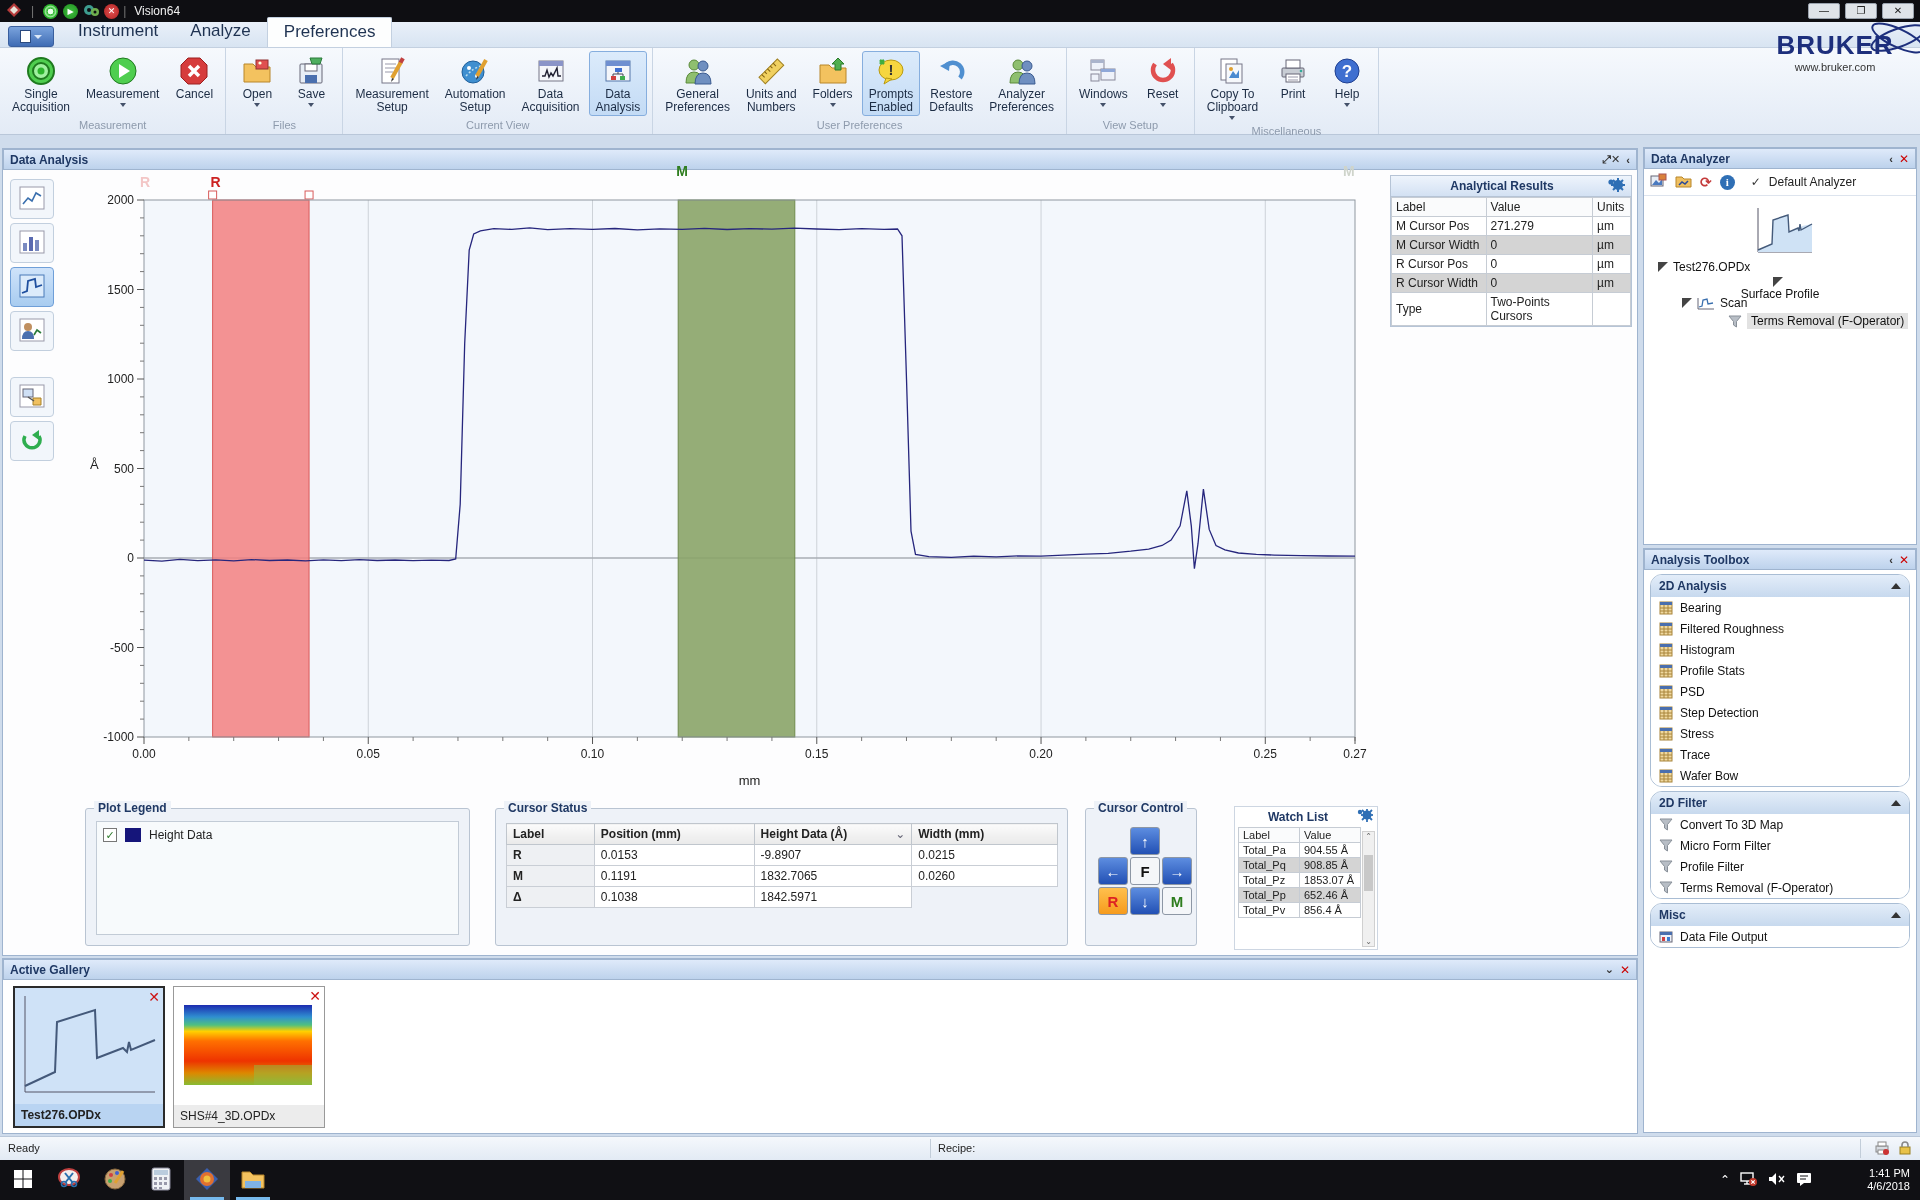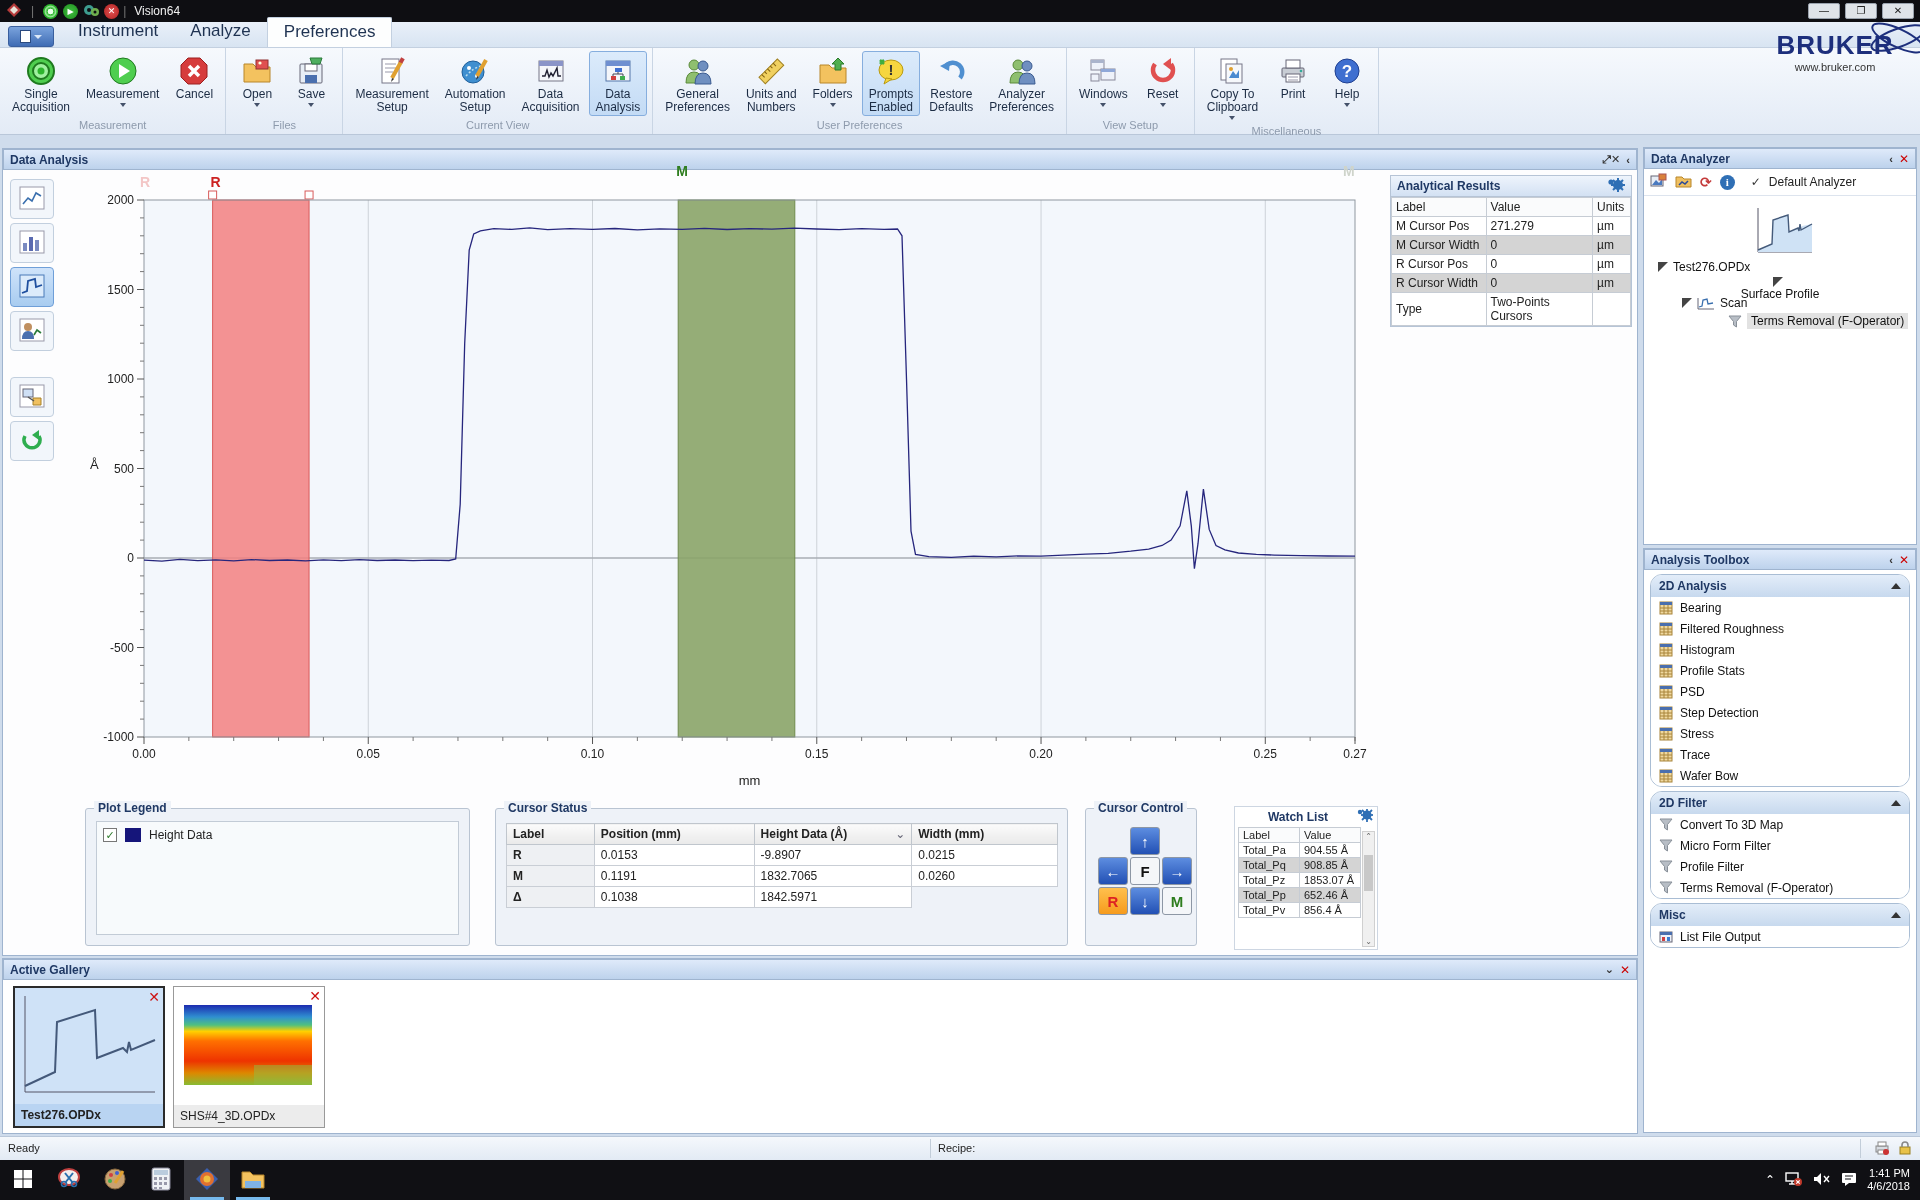--- a/index.html
+++ b/index.html
@@ -135,21 +135,21 @@
   #statusbar { left:0; top:1136px; width:1920px; height:24px; background:linear-gradient(#f5f8fc,#e2eaf4);
                border-top:1px solid #b9c7d9; font-size:11px; color:#222; }
   #statusbar .ready { position:absolute; left:8px; top:5px; }
   #statusbar .recipe { position:absolute; left:938px; top:5px; }
   #statusbar .sdiv { position:absolute; top:2px; bottom:2px; width:1px; background:#c2cdd9; }
   #taskbar { left:0; top:1160px; width:1920px; height:40px; background:#101014; display:flex; align-items:center; }
   .tbi { width:46px; height:40px; display:flex; align-items:center; justify-content:center; position:relative; }
   .tbi.active { background:#3a3a40; }
   .tbi.open::after { content:""; position:absolute; left:6px; right:6px; bottom:0; height:3px; background:#76b9ed; }
   #tray { position:absolute; right:6px; top:1160px; height:40px; display:flex; align-items:center; gap:10px; color:#fff; }
-  #clock { text-align:right; font-size:11px; line-height:13px; color:#fff; padding-right:4px; }
+  #clock { text-align:right; font-size:11px; line-height:13px; color:#fff; padding-right:4px;margin-left:45px; }
 
   svg text { font-family:"Liberation Sans","DejaVu Sans",sans-serif; }
 </style>
 </head>
 <body>
 
 <div id="titlebar" class="abs">
   <span class="qat">
     <span><svg width="16" height="16">
           <polygon points="8,1 15,8 8,15 1,8" fill="#b43a3a"></polygon>
@@ -615,21 +615,21 @@
       <line x1="1140.4444444444443" y1="572" x2="1140.4444444444443" y2="576" stroke="#777"></line>
       <line x1="1230.148148148148" y1="572" x2="1230.148148148148" y2="576" stroke="#777"></line>
       <line x1="1275" y1="572" x2="1275" y2="576" stroke="#777"></line>
       <text x="10" y="303.5" font-size="13" fill="#222">Å</text>
       <text x="669.5" y="620" font-size="13" text-anchor="middle" fill="#222">mm</text>
       <polyline points="64.0,395.1 81.9,396.2 99.9,394.4 117.8,395.7 135.8,394.8 153.7,395.9 171.6,394.6 189.6,395.5 207.5,395.0 225.5,395.9 243.4,394.8 261.3,395.7 279.3,394.6 297.2,395.5 315.2,395.0 333.1,395.7 351.1,395.1 369.0,395.5 375.7,393.9 380.2,339.3 384.7,178.2 389.2,85.1 393.7,69.0 400.4,65.8 413.8,63.6 431.8,64.4 449.7,62.9 467.7,64.7 490.1,63.6 512.5,64.4 534.9,63.5 557.4,64.9 579.8,63.8 602.2,64.4 624.6,63.3 647.1,64.5 669.5,63.6 691.9,64.2 714.4,63.1 736.8,64.0 759.2,64.7 781.6,63.6 804.1,64.4 817.5,64.0 822.0,70.8 826.5,214.0 831.0,366.2 835.5,389.4 848.9,391.6 871.3,392.3 893.8,391.2 916.2,391.9 938.6,390.9 961.0,391.2 983.5,390.1 1005.9,389.1 1028.3,388.3 1050.7,386.2 1068.7,384.1 1082.1,380.5 1091.1,375.1 1100.1,360.8 1106.8,325.9 1111.3,360.8 1114.4,403.7 1118.0,378.7 1123.4,324.1 1129.2,364.4 1136.0,380.5 1144.9,384.9 1158.4,388.0 1176.3,389.4 1194.3,390.1 1221.2,390.7 1248.1,391.0 1275.0,391.2" fill="none" stroke="#26267d" stroke-width="1.3"></polyline>
     </svg></div>
 
 <div id="aresults" class="abs">
   <div class="panel-h">
-    <span style="flex:1;text-align:left;">Analytical Results</span>
+    <span style="flex:1;text-align:center;">Analytical Results</span>
     <span><svg width="18" height="14">
           <circle cx="11" cy="7" r="5" fill="#2f6fb5"></circle>
           <circle cx="11" cy="7" r="2" fill="#dce8f6"></circle>
           <g stroke="#2f6fb5" stroke-width="2">
             <line x1="11" y1="0" x2="11" y2="14"></line>
             <line x1="4" y1="7" x2="18" y2="7"></line>
             <line x1="6" y1="2" x2="16" y2="12"></line>
             <line x1="16" y1="2" x2="6" y2="12"></line>
           </g>
           <circle cx="4" cy="4" r="2.6" fill="#2f6fb5"></circle>
@@ -927,21 +927,21 @@
         </div>
         <div class="titem">
           <span class="ico">
             <svg width="14" height="13">
               <rect x="1" y="2" width="12" height="10" fill="#eef2fa" stroke="#667"></rect>
               <rect x="1" y="2" width="12" height="3" fill="#4a6fae"></rect>
               <rect x="3" y="7" width="3" height="4" fill="#d04040"></rect>
               <rect x="8" y="7" width="3" height="4" fill="#3a7ad0"></rect>
             </svg>
           </span>
-          <span>List File Output</span>
+          <span>Data File Output</span>
         </div>
       </div>
     </div>
 </div>
 
 <div id="legendbox" class="abs gbox">
   <span class="cap">Plot Legend</span>
   <div class="inner">
     <label style="display:flex;align-items:center;gap:8px;">
       <span style="width:14px;height:14px;border:1px solid #777;background:#fff;display:inline-flex;align-items:center;justify-content:center;font-size:11px;color:#2a7a2a;">✓</span>

